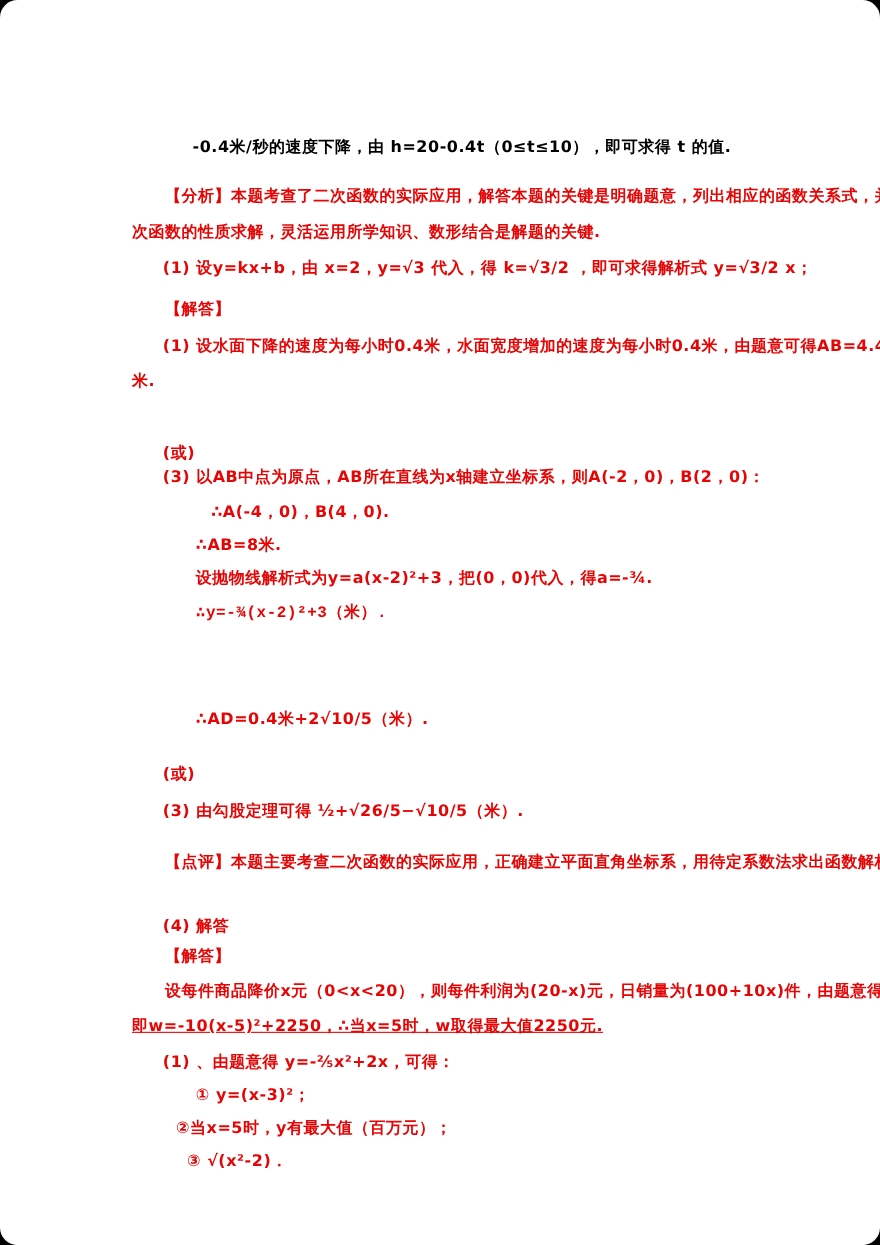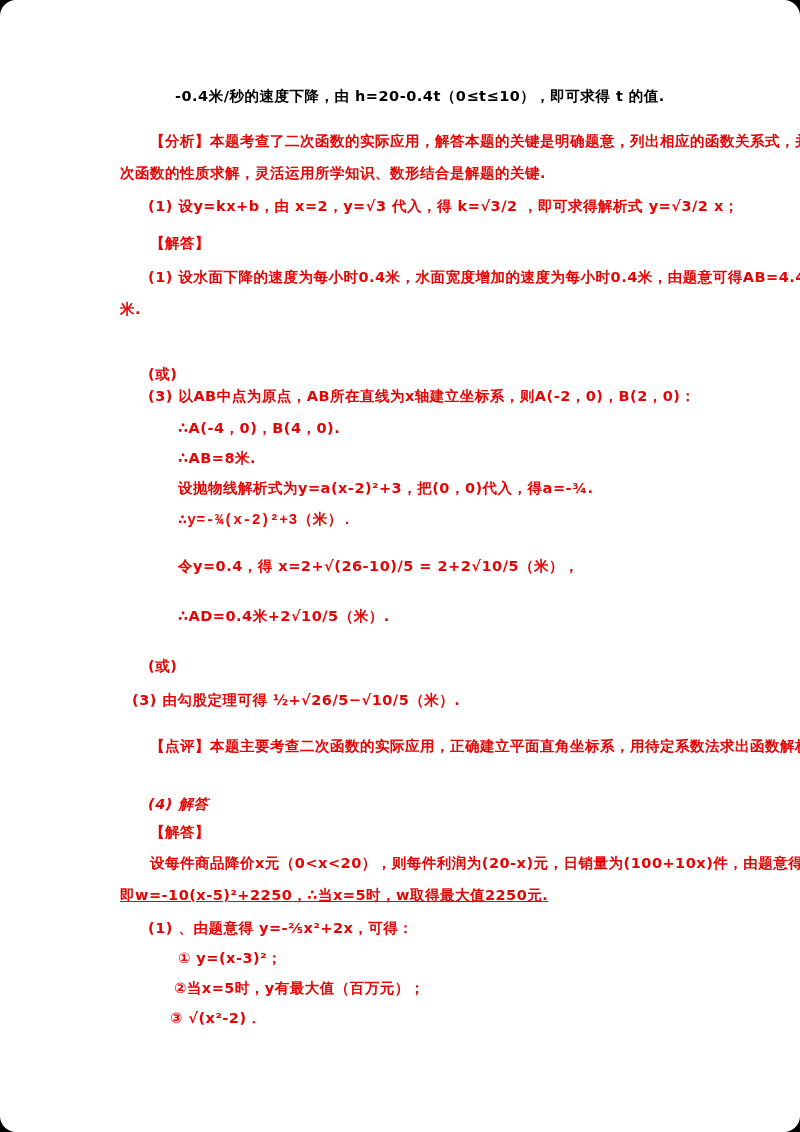--- a/index.html
+++ b/index.html
@@ -16,47 +16,47 @@
     overflow: hidden;
     font-family: "DejaVu Sans", sans-serif;
   }
   .line {
     position: absolute;
     white-space: nowrap;
     font-size: 14.5px;
     font-weight: 700;
     letter-spacing: 0.5px;
     line-height: 1.2;
+    margin-top: 38px;
   }
   .black { color: #000000; }
   .red   { color: #e60505; }
 </style>
 </head>
 <body>
 
 <div class="page">
   <div class="line black" style="left:175px; top:88px;">-0.4米/秒的速度下降，由 h=20-0.4t（0≤t≤10），即可求得 t 的值.</div>
   <div class="line red" style="left:150px; top:133px;">【分析】本题考查了二次函数的实际应用，解答本题的关键是明确题意，列出相应的函数关系式，并利用二</div>
   <div class="line red" style="left:120px; top:165px;">次函数的性质求解，灵活运用所学知识、数形结合是解题的关键.</div>
   <div class="line red" style="left:148px; top:198px;">(1) 设y=kx+b，由 x=2，y=√3 代入，得 k=√3∕2 ，即可求得解析式 y=√3∕2 x；</div>
   <div class="line red" style="left:150px; top:235px;">【解答】</div>
   <div class="line red" style="left:148px; top:269px;">(1) 设水面下降的速度为每小时0.4米，水面宽度增加的速度为每小时0.4米，由题意可得AB=4.4</div>
   <div class="line red" style="left:120px; top:301px;">米.</div>
   <div class="line red" style="left:148px; top:366px;">(或)</div>
   <div class="line red" style="left:148px; top:388px;">(3) 以AB中点为原点，AB所在直线为x轴建立坐标系，则A(-2，0)，B(2，0)：</div>
-  <div class="line red" style="left:178px; top:420px;">∴A(-4，0)，B(4，0).</div>
+  <div class="line red" style="left:192px; top:420px;">∴A(-4，0)，B(4，0).</div>
   <div class="line red" style="left:178px; top:450px;">∴AB=8米.</div>
   <div class="line red" style="left:178px; top:480px;">设抛物线解析式为y=a(x-2)²+3，把(0，0)代入，得a=-¾.</div>
   <div class="line red" style="left:178px; top:512px;font-family:Liberation Mono, monospace;">∴y=-¾(x-2)²+3（米）.</div>
-  <div class="line red" style="left:178px; top:558px;">令y=0.4，得 x=2+√(26-10)∕5 = 2+2√10∕5（米），</div>
   <div class="line red" style="left:178px; top:608px;">∴AD=0.4米+2√10∕5（米）.</div>
   <div class="line red" style="left:148px; top:658px;">(或)</div>
-  <div class="line red" style="left:132px; top:692px;">(3) 由勾股定理可得 ½+√26∕5−√10∕5（米）.</div>
+  <div class="line red" style="left:148px; top:692px;">(3) 由勾股定理可得 ½+√26∕5−√10∕5（米）.</div>
   <div class="line red" style="left:150px; top:738px;">【点评】本题主要考查二次函数的实际应用，正确建立平面直角坐标系，用待定系数法求出函数解析式，</div>
-  <div class="line red" style="left:148px; top:796px;font-style:italic;">(4) 解答</div>
+  <div class="line red" style="left:148px; top:796px;">(4) 解答</div>
   <div class="line red" style="left:150px; top:824px;">【解答】</div>
   <div class="line red" style="left:150px; top:855px;">设每件商品降价x元（0&lt;x&lt;20），则每件利润为(20-x)元，日销量为(100+10x)件，由题意得 w=-10x²，</div>
   <div class="line red" style="left:120px; top:887px;text-decoration:underline;">即w=-10(x-5)²+2250，∴当x=5时，w取得最大值2250元.</div>
   <div class="line red" style="left:148px; top:920px;">(1) 、由题意得 y=-⅖x²+2x，可得：</div>
   <div class="line red" style="left:178px; top:950px;">① y=(x-3)²；</div>
-  <div class="line red" style="left:174px; top:980px;">②当x=5时，y有最大值（百万元）；</div>
+  <div class="line red" style="left:160px; top:980px;">②当x=5时，y有最大值（百万元）；</div>
   <div class="line red" style="left:170px; top:1010px;">③ √(x²-2)．</div>
 </div>
 
 </body></html>

